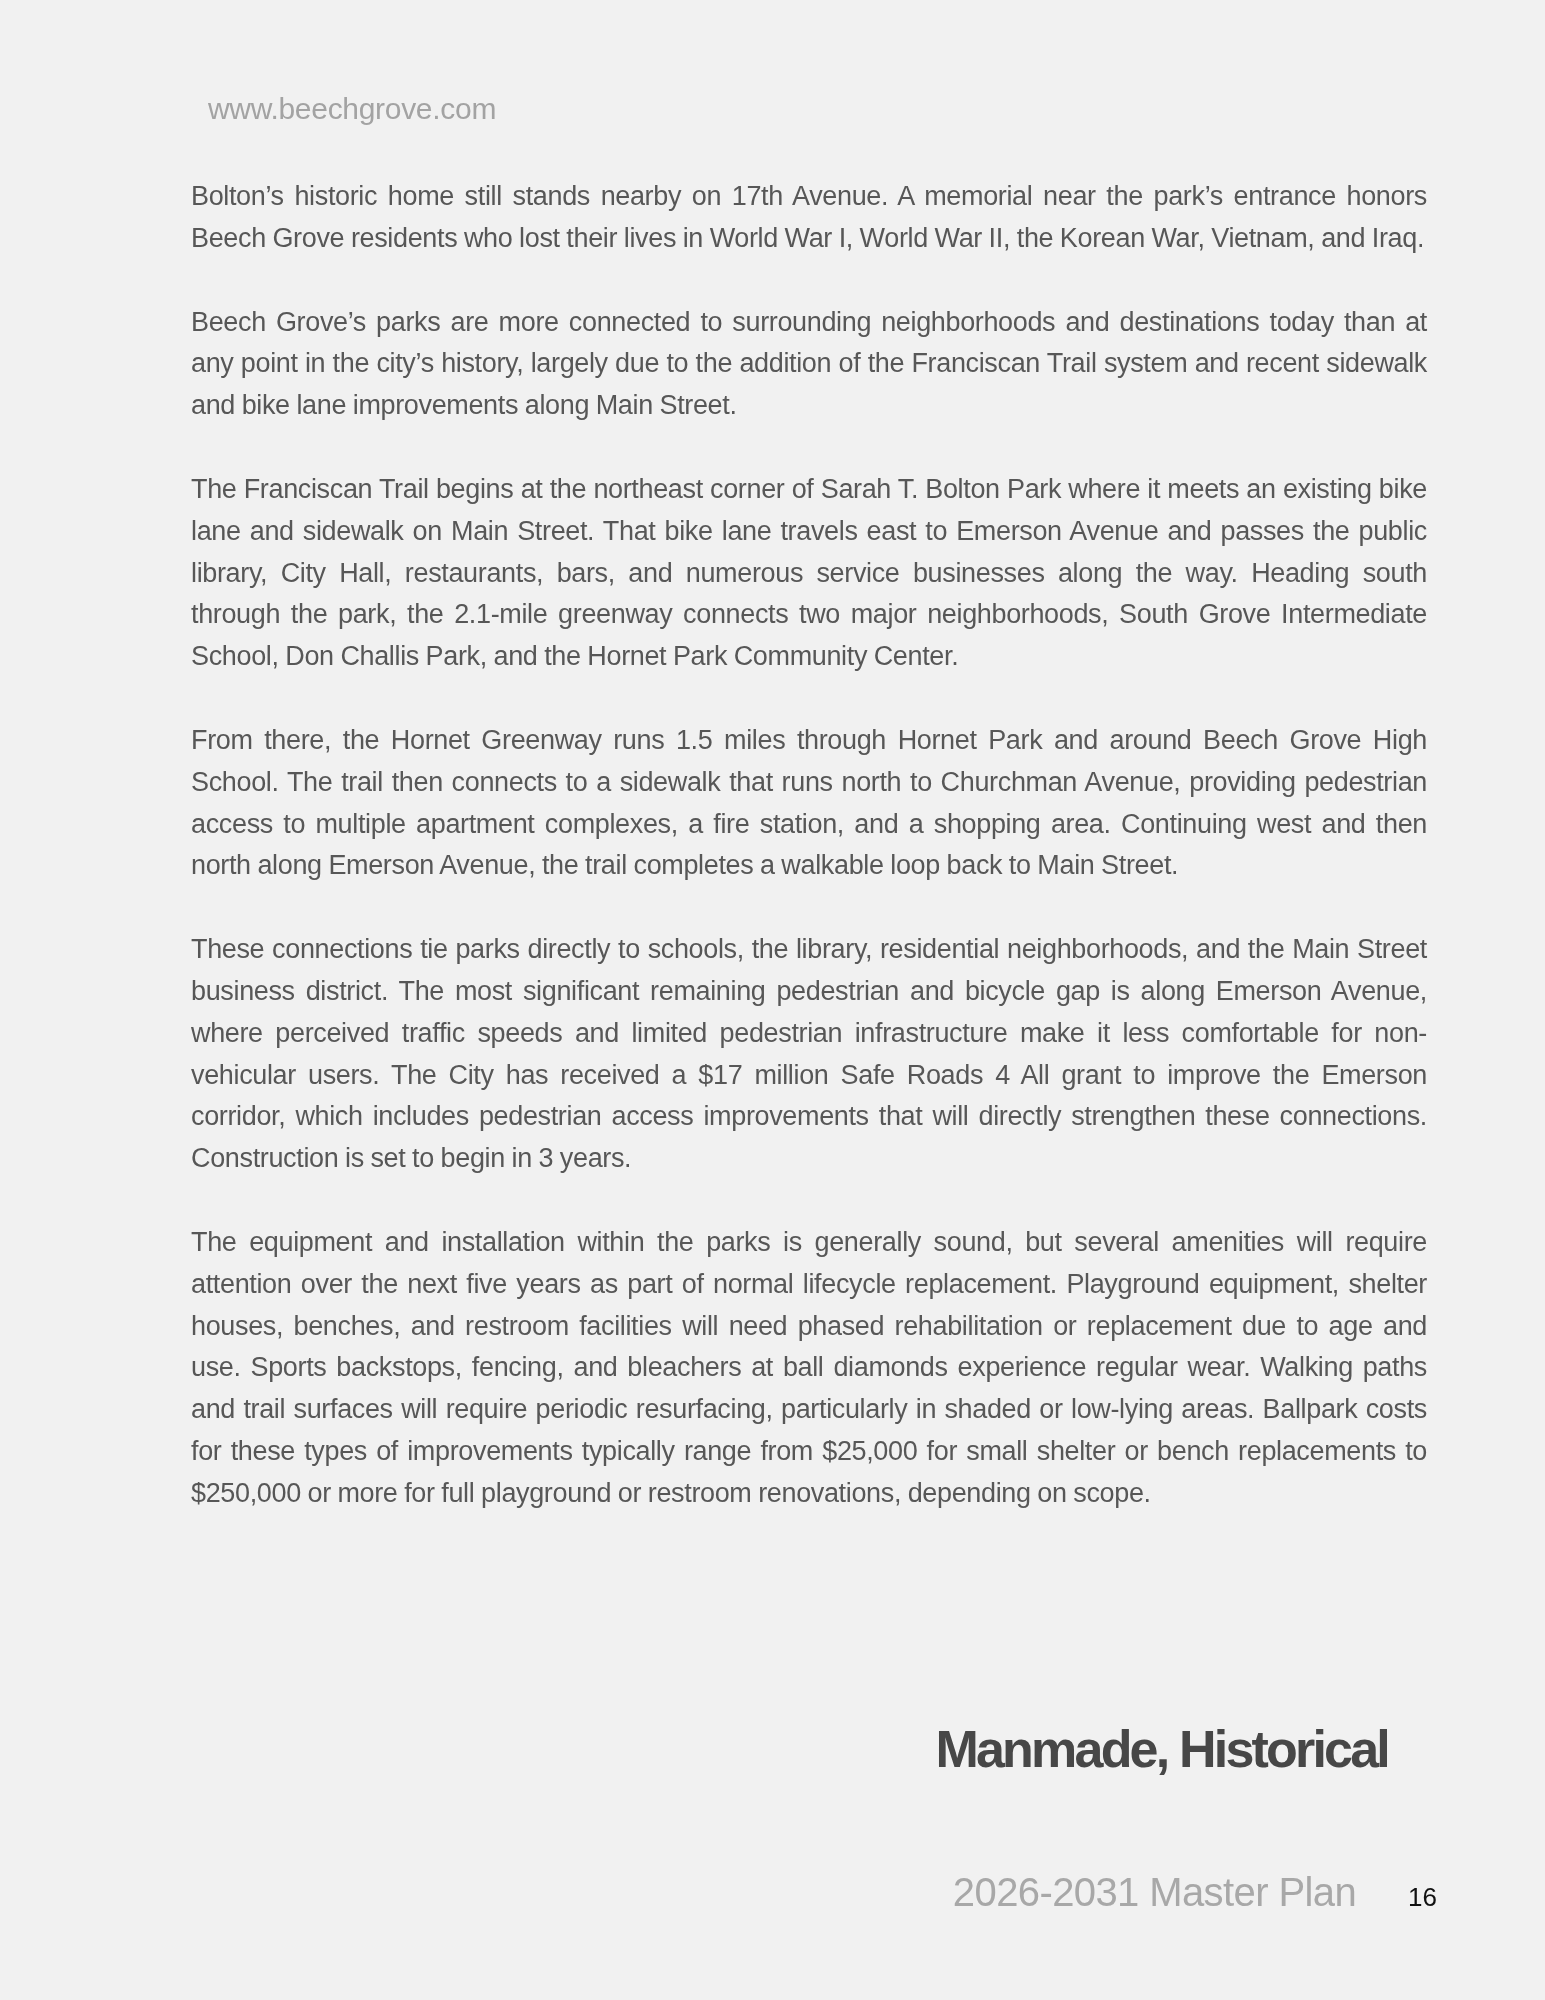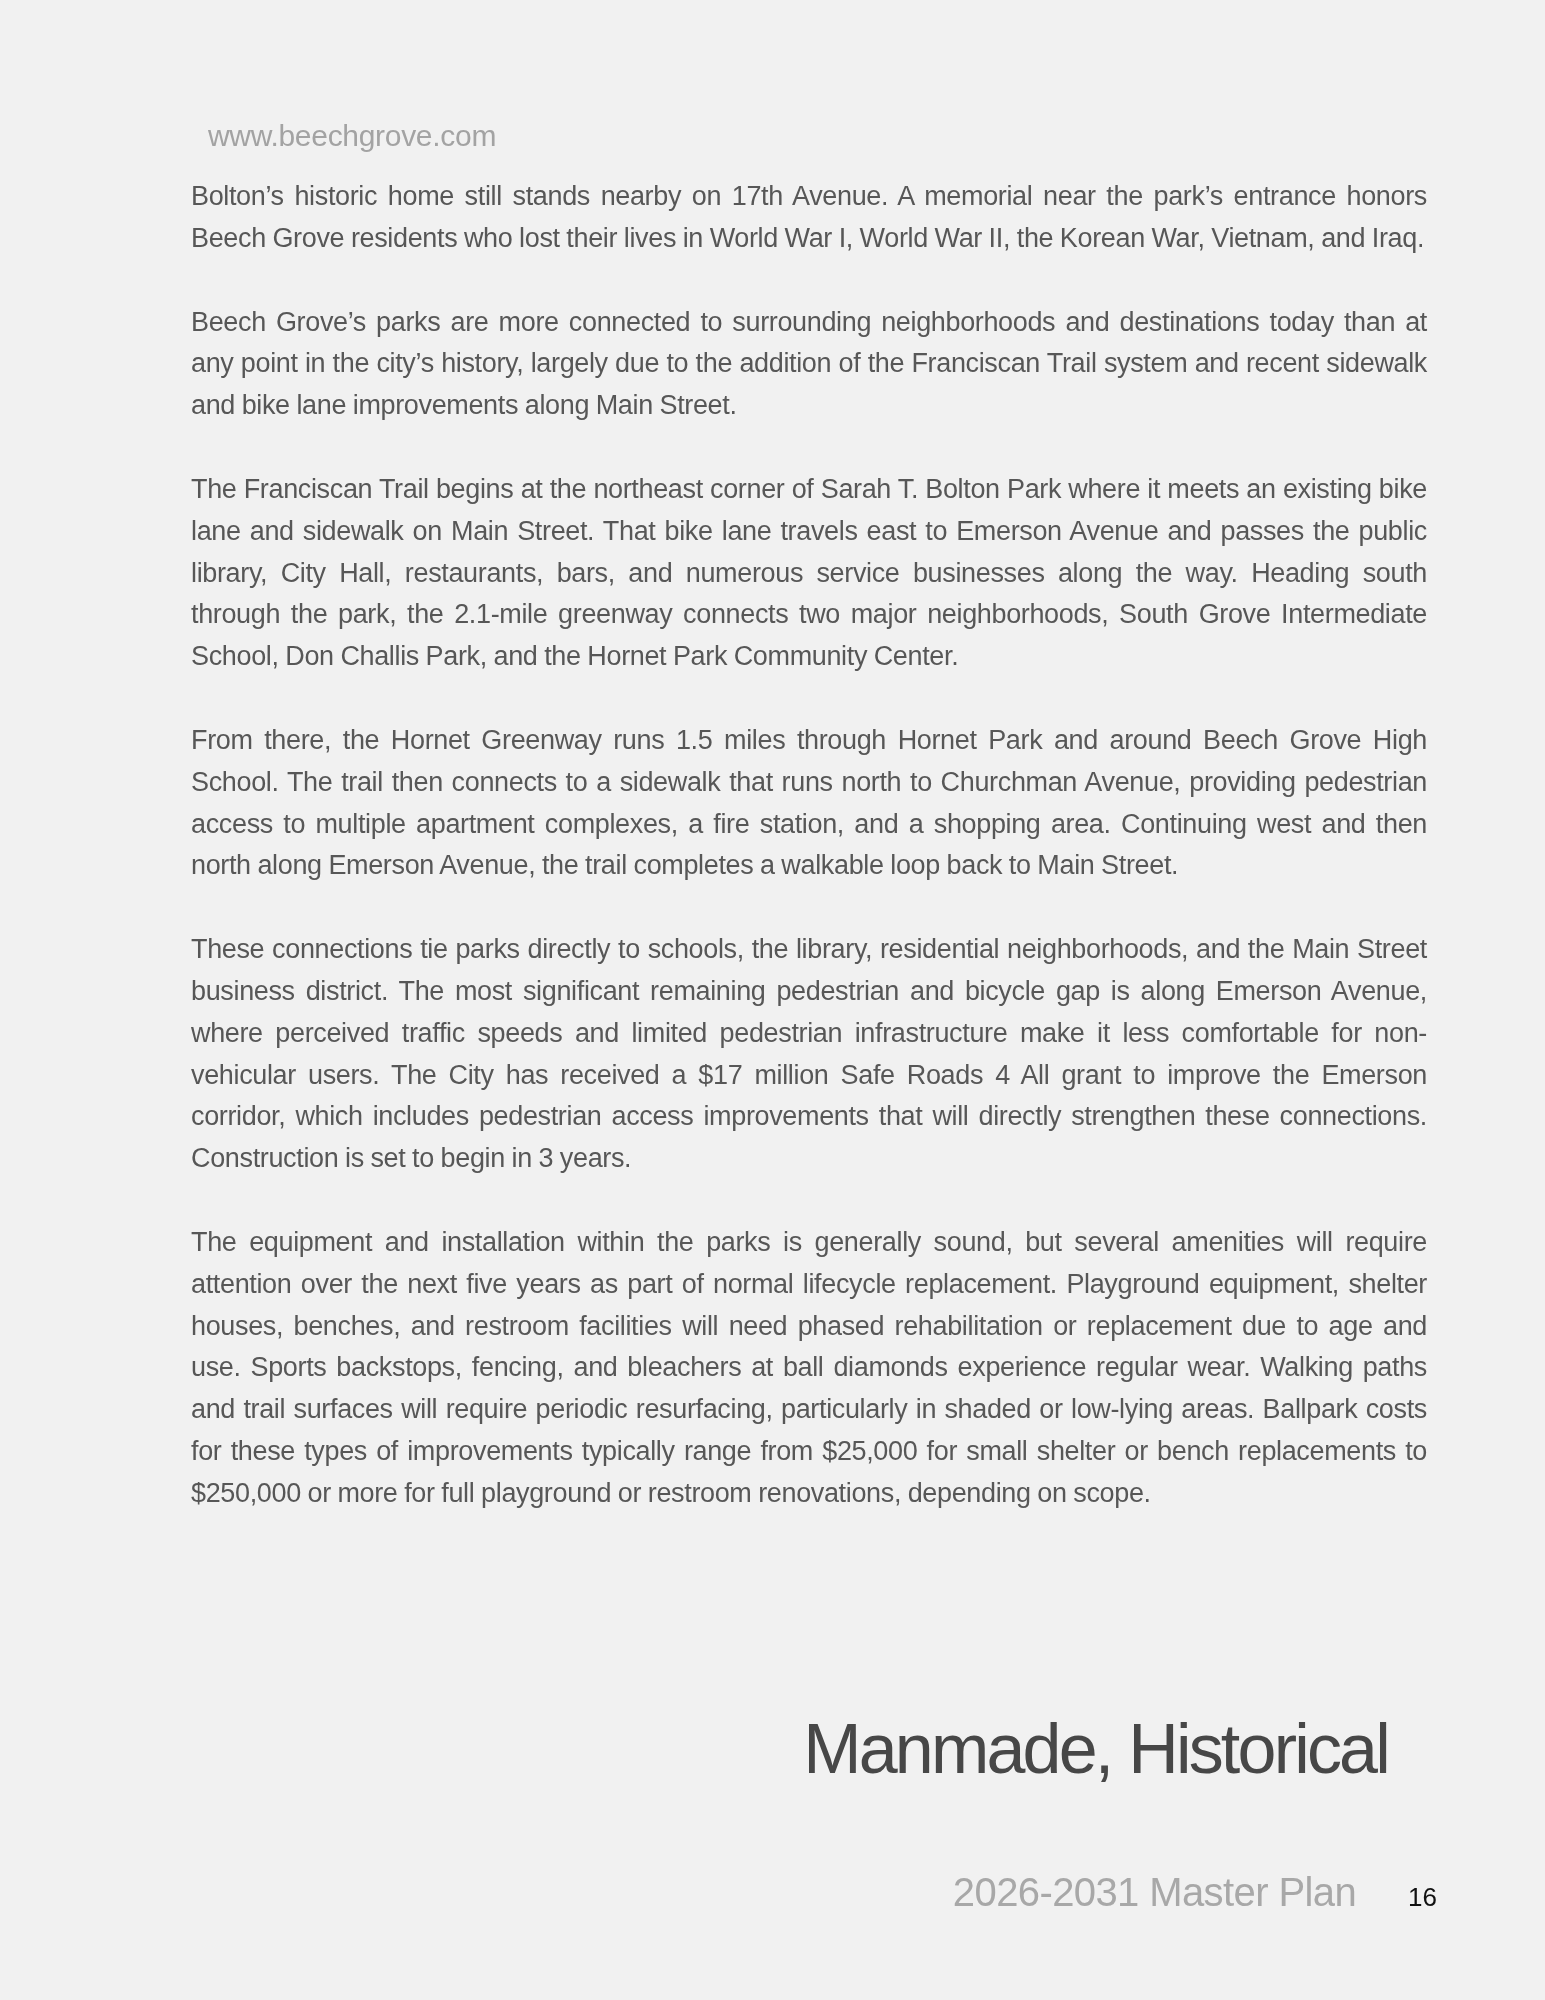--- a/index.html
+++ b/index.html
@@ -10,21 +10,21 @@
     body {
       width: 1545px;
       height: 2000px;
       position: relative;
       overflow: hidden;
       font-family: "Liberation Sans", sans-serif;
     }
     .site-url {
       position: absolute;
       left: 208px;
-      top: 116px;
+      top: 89px;
       font-size: 30px;
       color: #a3a3a3;
       letter-spacing: -0.3px;
       line-height: 40px;
     }
     .content {
       position: absolute;
       left: 155px;
       top: 176px;
       width: 1236px;
@@ -37,22 +37,22 @@
       color: #575757;
       text-align: justify;
       letter-spacing: -0.35px;
       word-spacing: -0.5px;
     }
     .section-title {
       position: absolute;
       right: 157px;
       top: 1722px;
       text-align: left;
-      font-size: 70px;
-      font-weight: normal;
+      font-size: 52px;
+      font-weight: bold;
       color: #474747;
       line-height: 54px;
       letter-spacing: -2.8px;
     }
     .section-title span {
       display: block;
     }
     .footer {
       position: absolute;
       right: 108px;

